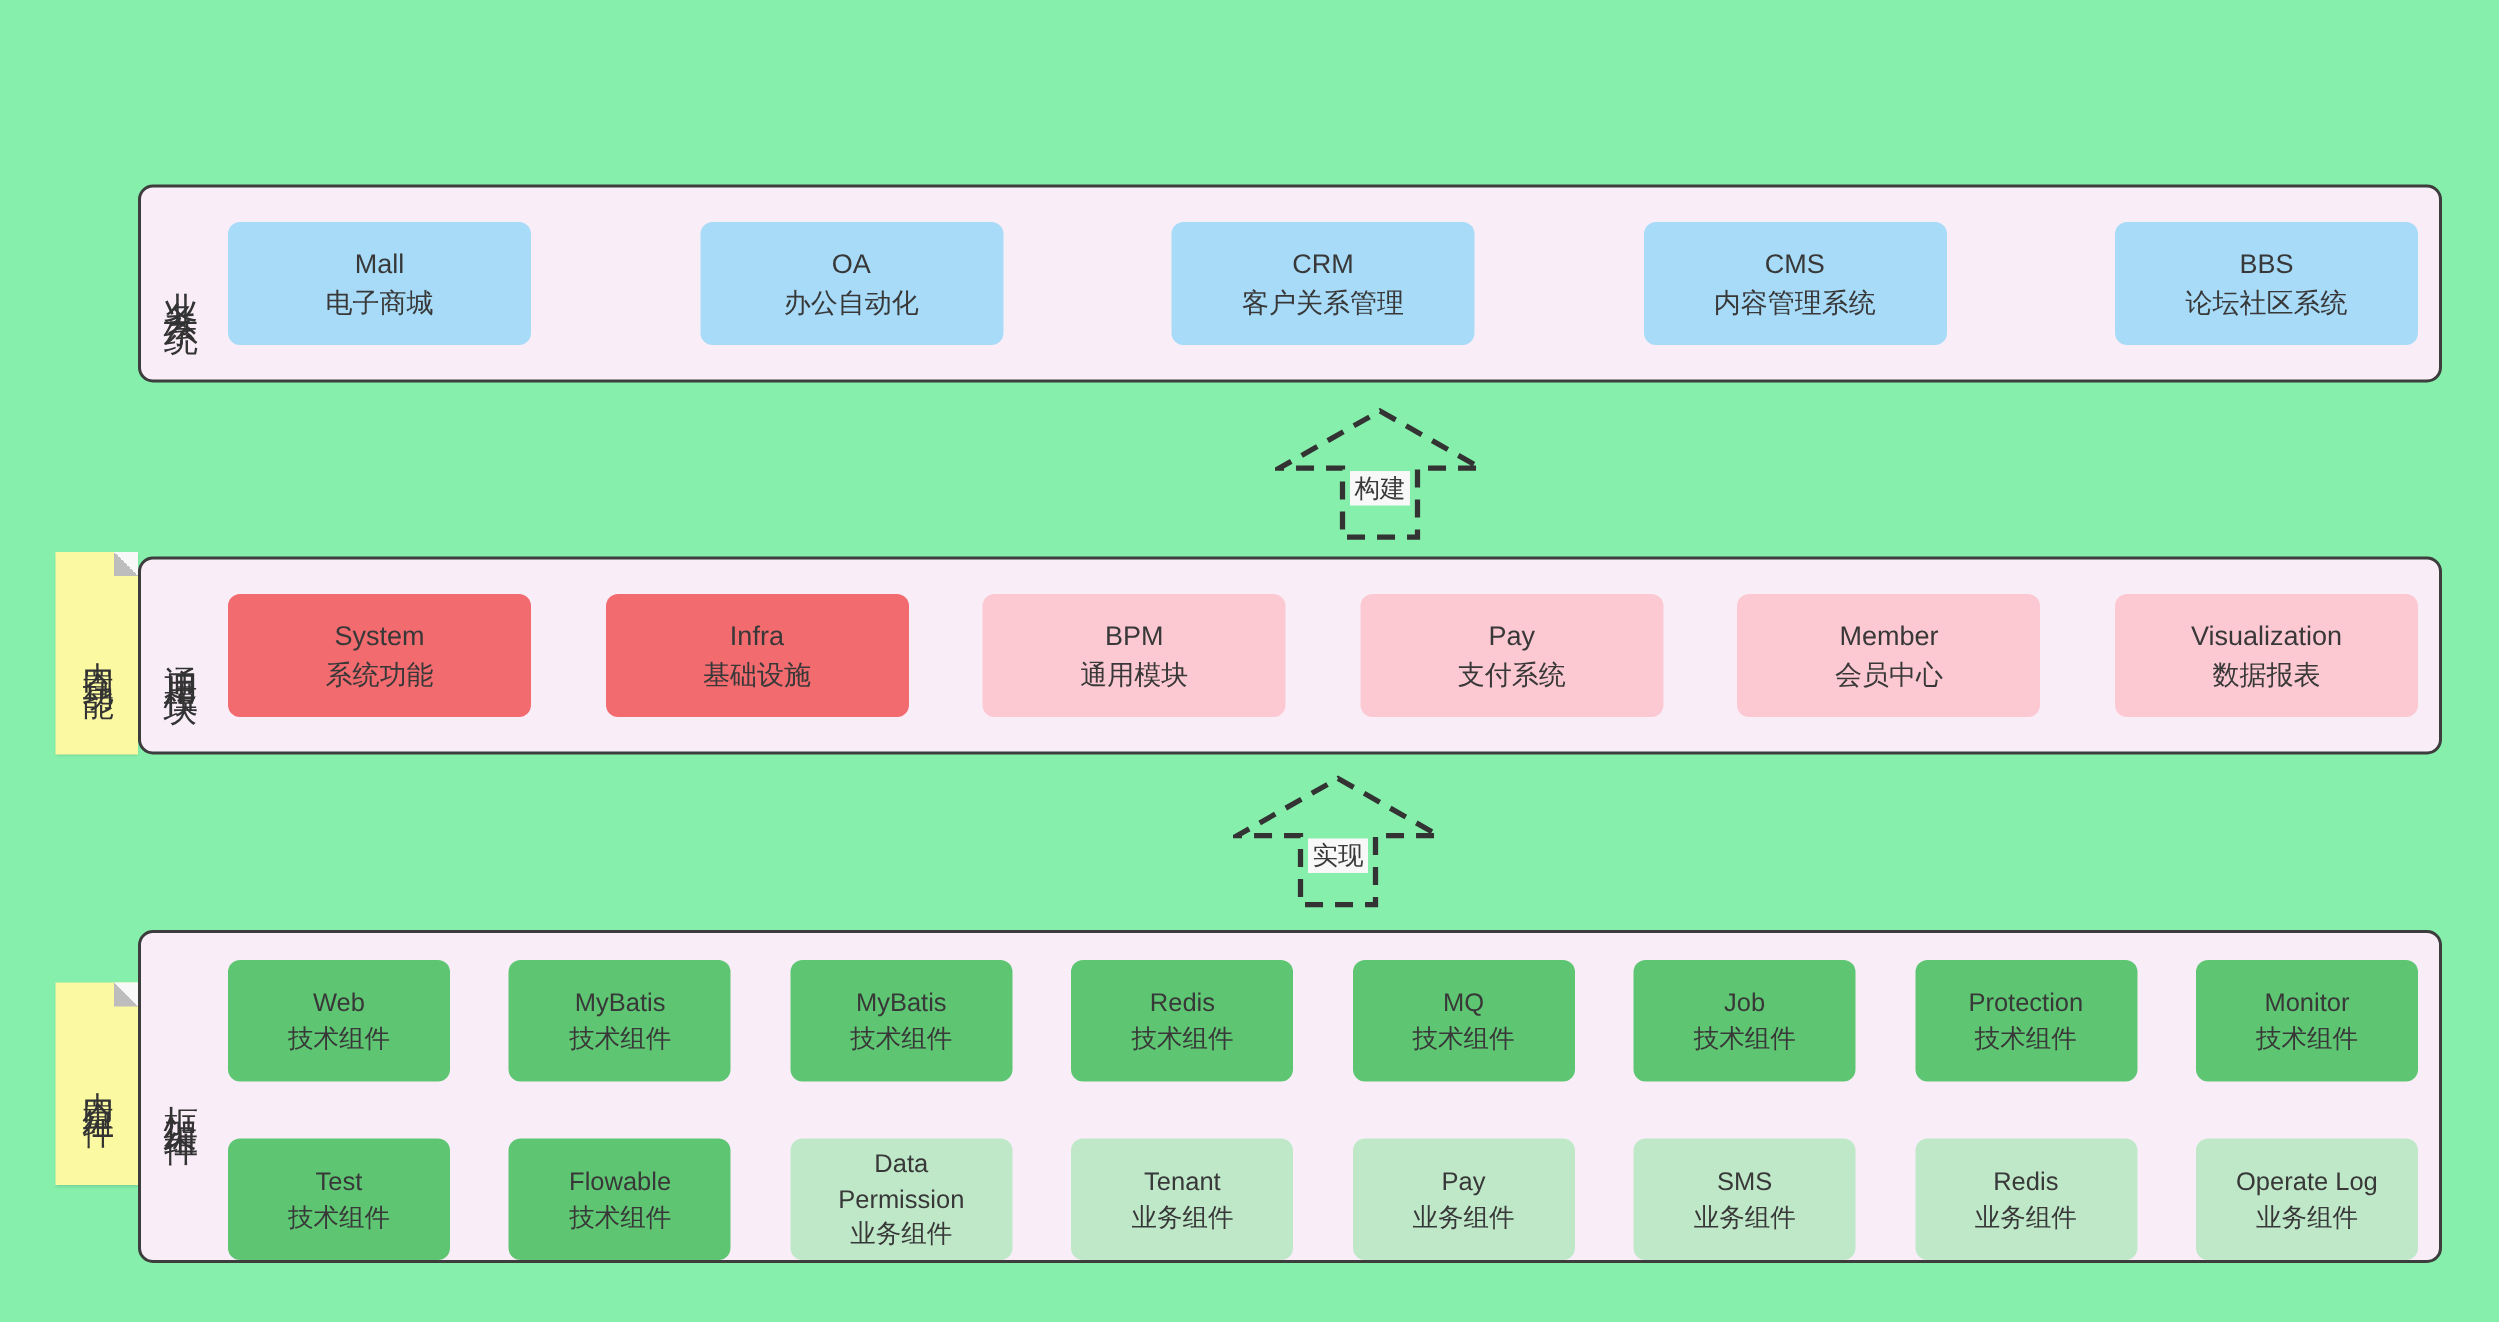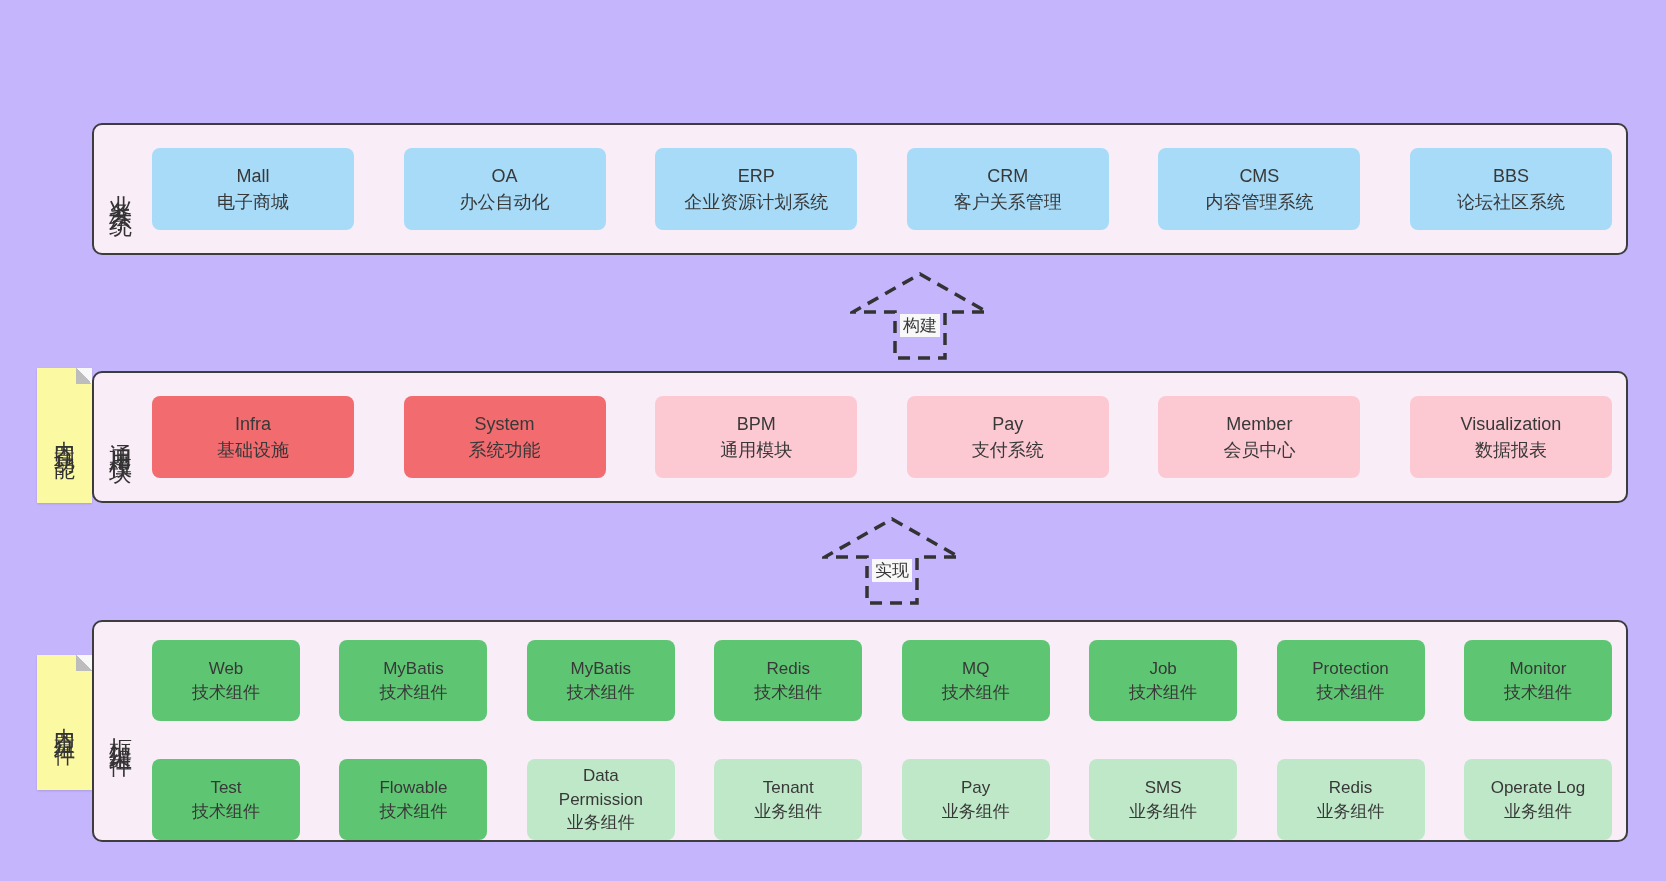--- a/index.html
+++ b/index.html
@@ -1,17 +1,17 @@
 <!DOCTYPE html>
 <html><head>
 <meta charset="utf-8">
 <style>
   html,body { margin:0; padding:0; background:#f8f8f8; }
   body { font-family:"Liberation Sans","DejaVu Sans",sans-serif; color:#383838; }
-  .stage { position:relative; width:1666px; height:881px; background:#c4b5fd; overflow:hidden; }
+  .stage { position:relative; width:1666px; height:881px; background:#86efac; overflow:hidden; }
 
   
   .layer { position:absolute; left:92px; width:1536px; background:#f9eef8;
            border:2px solid #3d3d3d; border-radius:10px; box-sizing:border-box; }
   .layer-top    { top:123px; height:132px; }
   .layer-middle { top:371px; height:132px; }
   .layer-bottom { top:620px; height:222px; }
 
   .layer-label { position:absolute; left:12px; top:0; bottom:0;
                  display:flex; align-items:center; justify-content:center;
@@ -65,24 +65,20 @@
     <div class="boxes">
       <div class="box box-w6 blue">
         <span>Mall</span>
         <span>电子商城</span>
       </div>
       <div class="box box-w6 blue">
         <span>OA</span>
         <span>办公自动化</span>
       </div>
       <div class="box box-w6 blue">
-        <span>ERP</span>
-        <span>企业资源计划系统</span>
-      </div>
-      <div class="box box-w6 blue">
         <span>CRM</span>
         <span>客户关系管理</span>
       </div>
       <div class="box box-w6 blue">
         <span>CMS</span>
         <span>内容管理系统</span>
       </div>
       <div class="box box-w6 blue">
         <span>BBS</span>
         <span>论坛社区系统</span>
@@ -94,26 +90,26 @@
     <svg viewBox="0 0 140 90">
       <polygon points="70,3 137,41 95,41 95,87 45,87 45,41 3,41" fill="none" stroke="#333333" stroke-width="3.5" stroke-dasharray="12 8"></polygon>
     </svg>
     <span class="arrow-label">构建</span>
   </div>
 
   <div class="layer layer-middle">
     <div class="layer-label">通用模块</div>
     <div class="boxes">
       <div class="box box-w6 red">
+        <span>System</span>
+        <span>系统功能</span>
+      </div>
+      <div class="box box-w6 red">
         <span>Infra</span>
         <span>基础设施</span>
-      </div>
-      <div class="box box-w6 red">
-        <span>System</span>
-        <span>系统功能</span>
       </div>
       <div class="box box-w6 pink">
         <span>BPM</span>
         <span>通用模块</span>
       </div>
       <div class="box box-w6 pink">
         <span>Pay</span>
         <span>支付系统</span>
       </div>
       <div class="box box-w6 pink">

